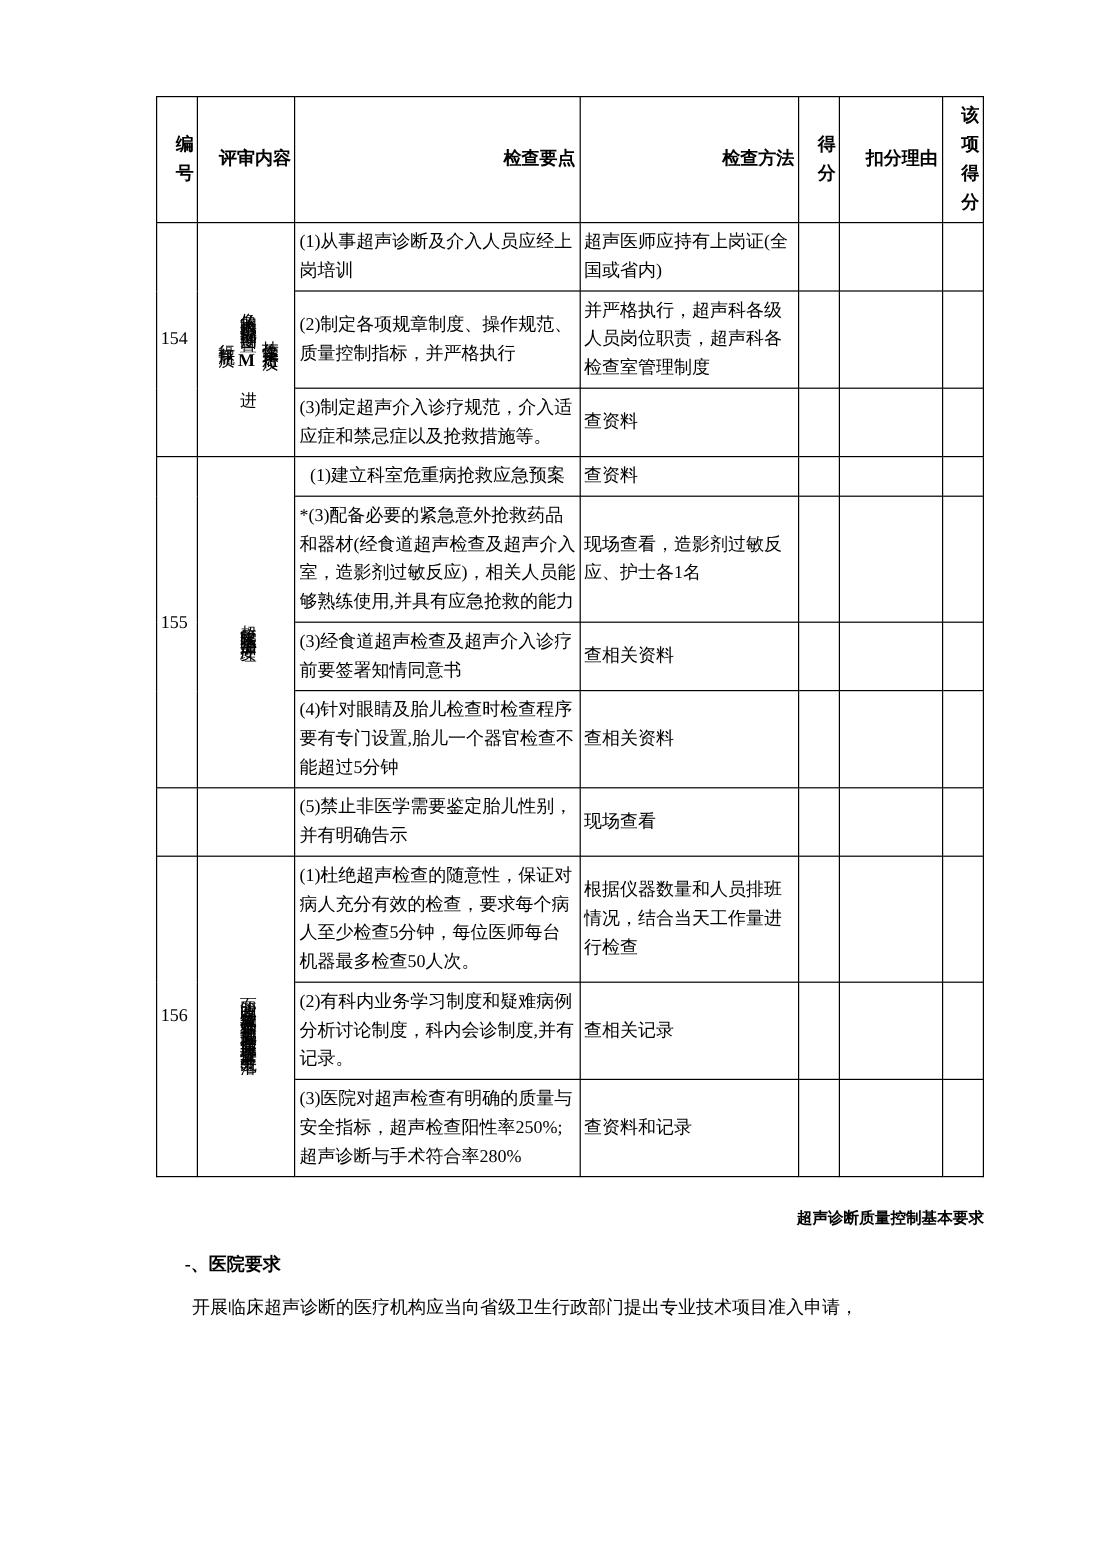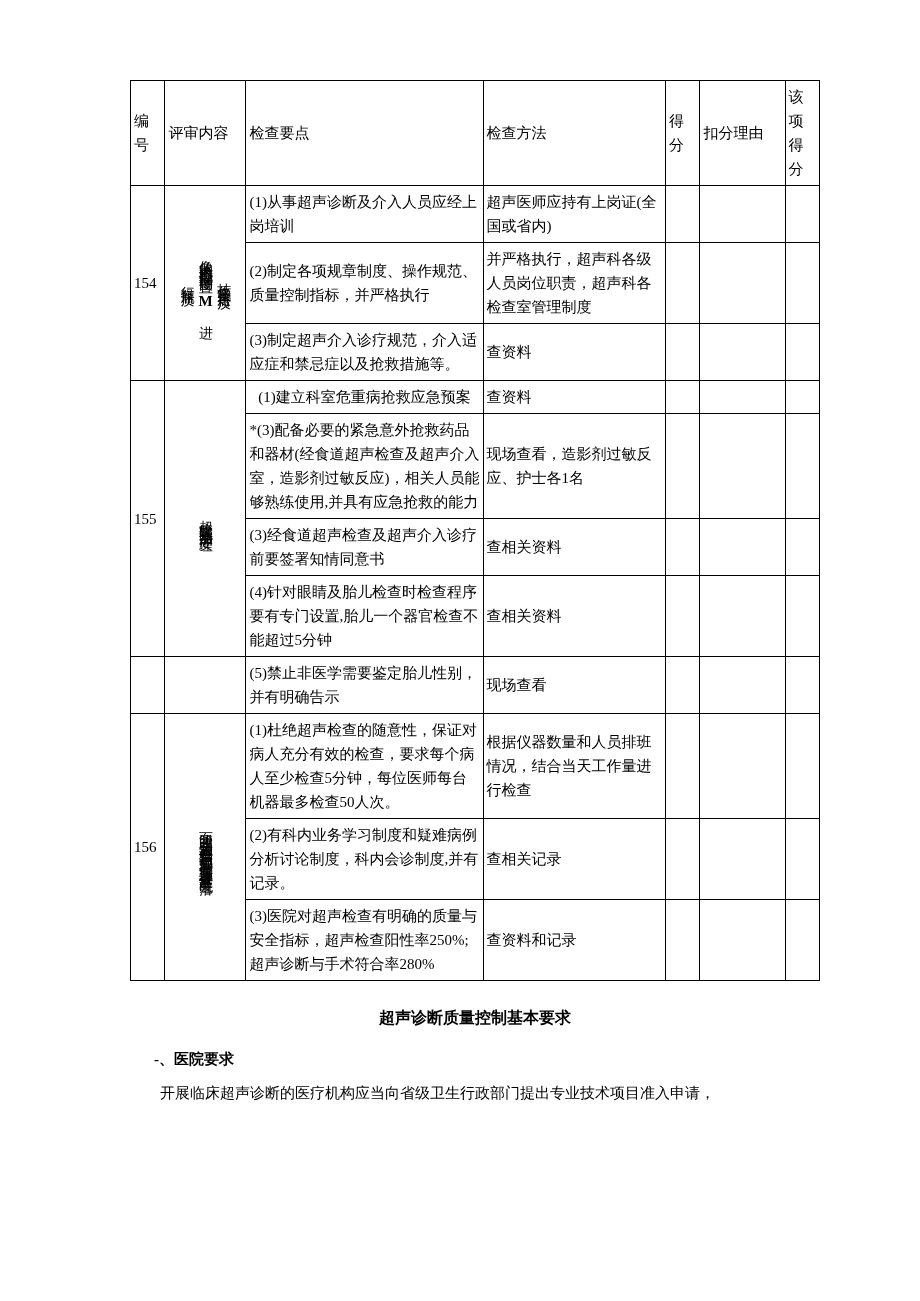--- a/index.html
+++ b/index.html
@@ -17,22 +17,22 @@
       table-layout: fixed;
     }
     td, th {
       border: 1px solid #000;
       padding: 4px 3px;
       vertical-align: middle;
       text-align: left;
       word-wrap: break-word;
     }
     th {
-      text-align: left;
-      font-weight: normal;
+      text-align: right;
+      font-weight: bold;
       height: 90px;
     }
     .col-id { width: 34px; text-align: left; font-family: Liberation Serif, serif; }
     .col-content { width: 80px; }
     .col-point { width: 234px; }
     .col-method { width: 180px; }
     .col-score { width: 34px; }
     .col-reason { width: 84px; }
     .col-item-score { width: 34px; }
     .vertical-text {
@@ -44,36 +44,35 @@
       line-height: 1.3;
       font-size: 14px;
     }
     .content-cell {
       text-align: center;
       padding: 8px 2px;
     }
     .center { text-align: center; }
     .indent { text-indent: 1em; }
     .heading {
-      text-align: center;
+      text-align: right;
       font-weight: bold;
       margin-top: 24px;
       margin-bottom: 16px;
-      font-size: 16px;
+      font-size: 13px;
     }
     .section-title {
       font-weight: bold;
       margin-top: 12px;
       margin-bottom: 12px;
       margin-left: 24px;
     }
     .para {
       text-indent: 2em;
       margin-top: 8px;
-      font-family: Liberation Mono, monospace;
     }
     .m-icon {
       writing-mode: horizontal-tb;
       font-weight: bold;
       display: block;
       text-align: center;
       margin: 2px 0;
     }
   </style>
 </head>

